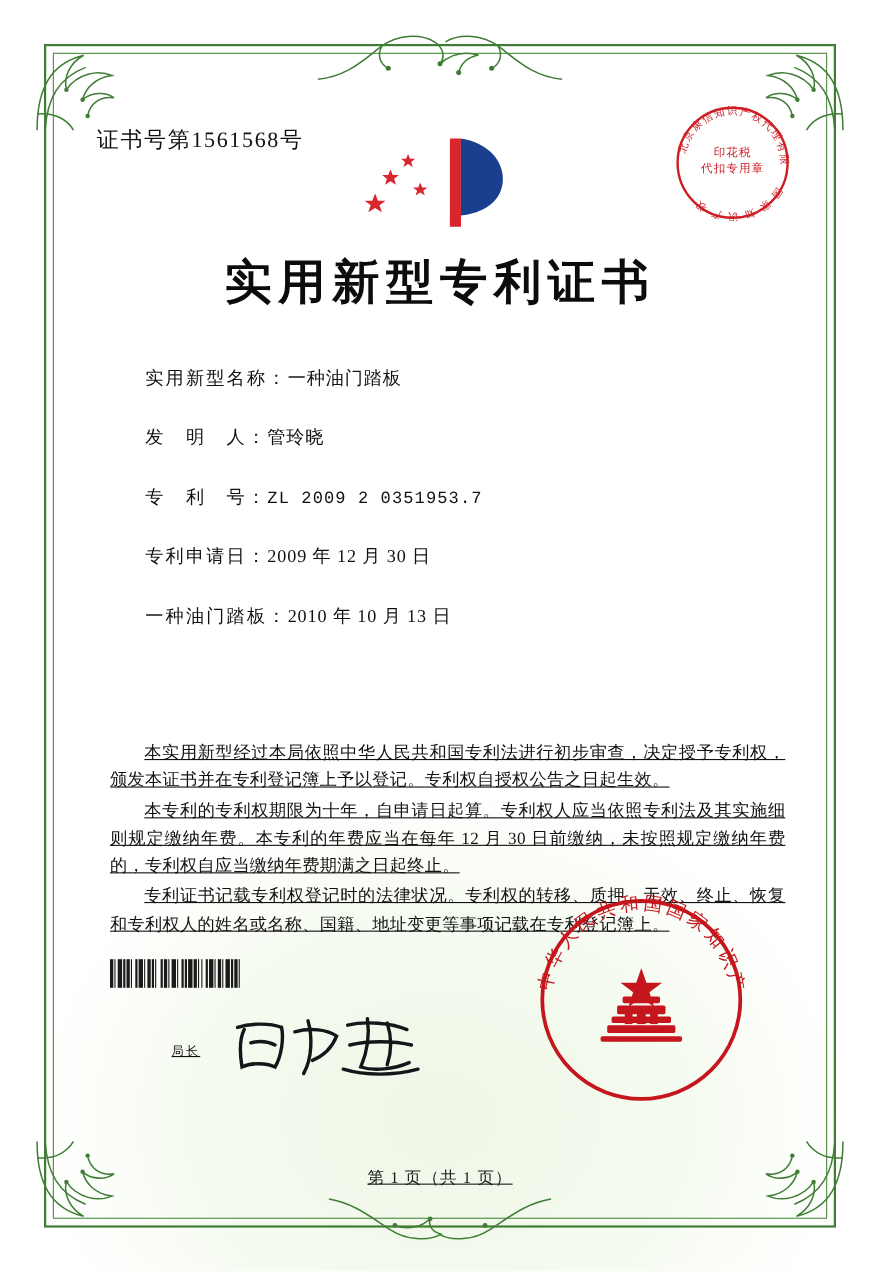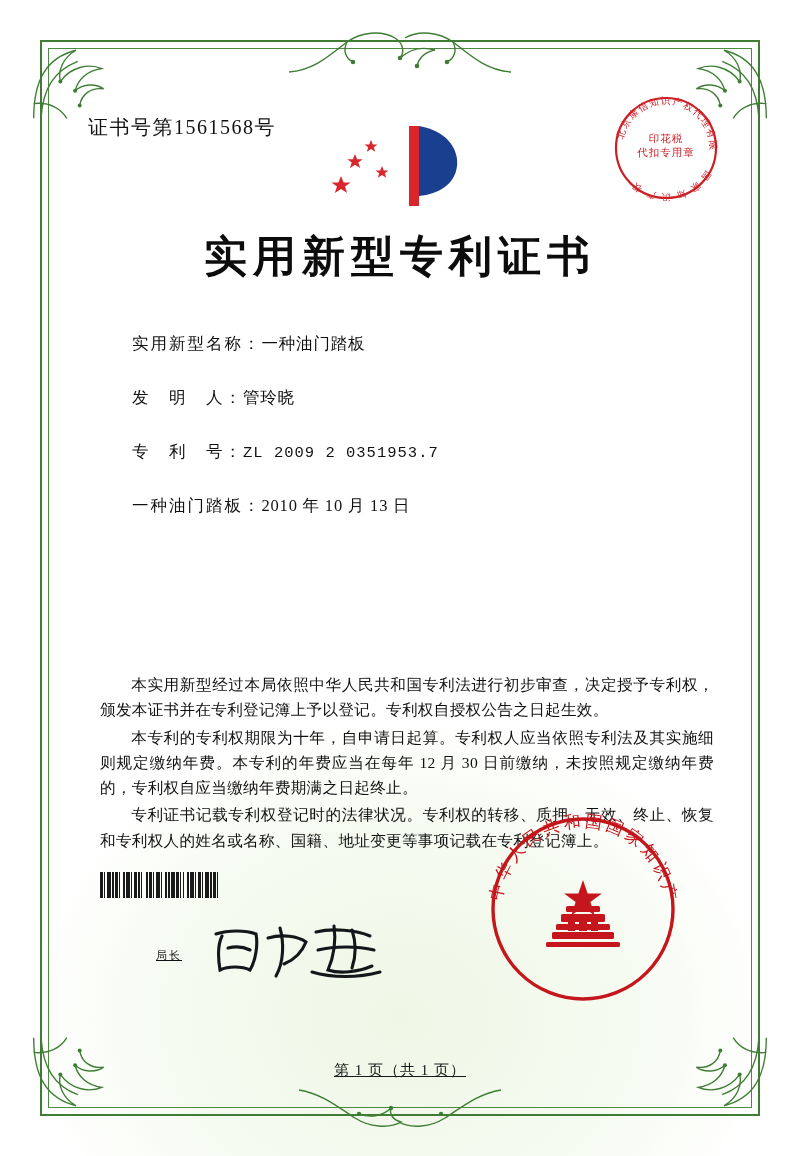--- a/index.html
+++ b/index.html
@@ -128,20 +128,21 @@
   }
 
   .paras {
     position: absolute;
     left: 22px; right: 8px; top: 594px;
     font-size: 15.6px;
     line-height: 1.62;
     color: #111;
     text-align: justify;
     letter-spacing: 0.3px;
+    text-decoration: underline;
   }
   .paras p { margin: 0 0 2px 0; text-indent: 2em; }
 
   
   .barcode {
     position: absolute;
     left: 22px; top: 794px;
     width: 258px; height: 26px;
     display: flex;
     align-items: stretch;
@@ -308,20 +309,23 @@
       <div class="field">
         <span class="lab">实用新型名称：</span><span class="val">一种油门踏板</span>
       </div>
       <div class="field">
         <span class="lab">发　明　人：</span><span class="val">管玲晓</span>
       </div>
       <div class="field">
         <span class="lab">专　利　号：</span><span class="val mono">ZL 2009 2 0351953.7</span>
       </div>
       <div class="field">
+        <span class="lab">专利申请日：</span><span class="val">2009 年 12 月 30 日</span>
+      </div>
+      <div class="field">
         <span class="lab">一种油门踏板：</span><span class="val">2010 年 10 月 13 日</span>
       </div>
     </div>
 
     <div class="paras">
       <p>本实用新型经过本局依照中华人民共和国专利法进行初步审查，决定授予专利权，颁发本证书并在专利登记簿上予以登记。专利权自授权公告之日起生效。</p>
       <p>本专利的专利权期限为十年，自申请日起算。专利权人应当依照专利法及其实施细则规定缴纳年费。本专利的年费应当在每年 12 月 30 日前缴纳，未按照规定缴纳年费的，专利权自应当缴纳年费期满之日起终止。</p>
       <p>专利证书记载专利权登记时的法律状况。专利权的转移、质押、无效、终止、恢复和专利权人的姓名或名称、国籍、地址变更等事项记载在专利登记簿上。</p>
     </div>
 

